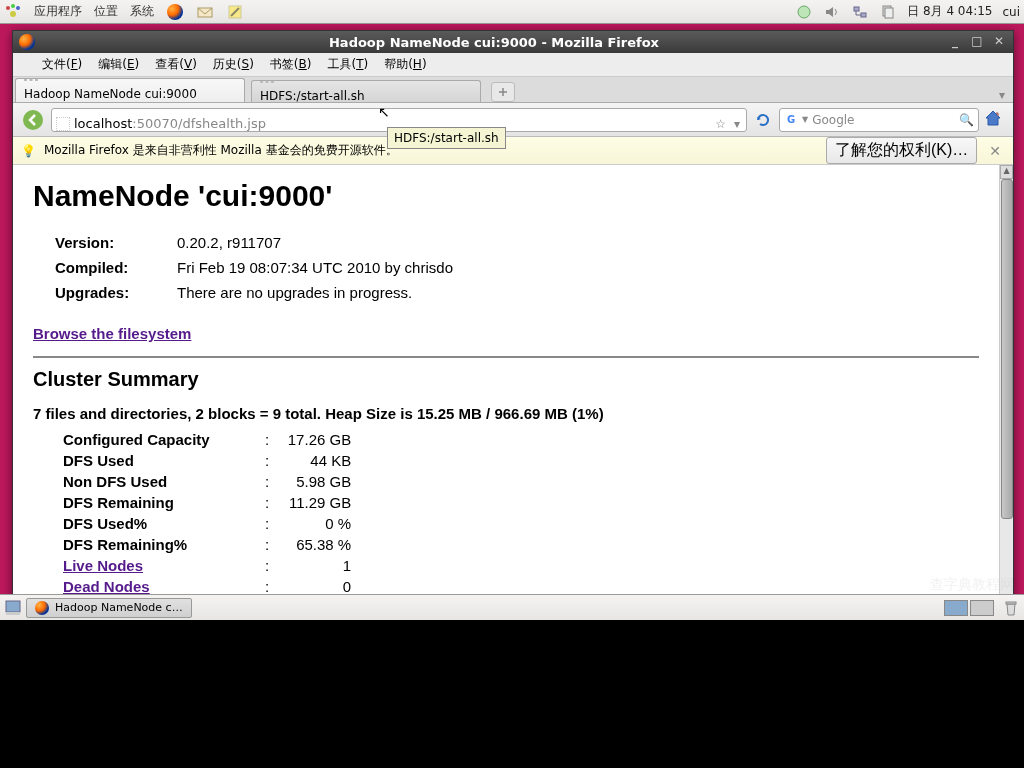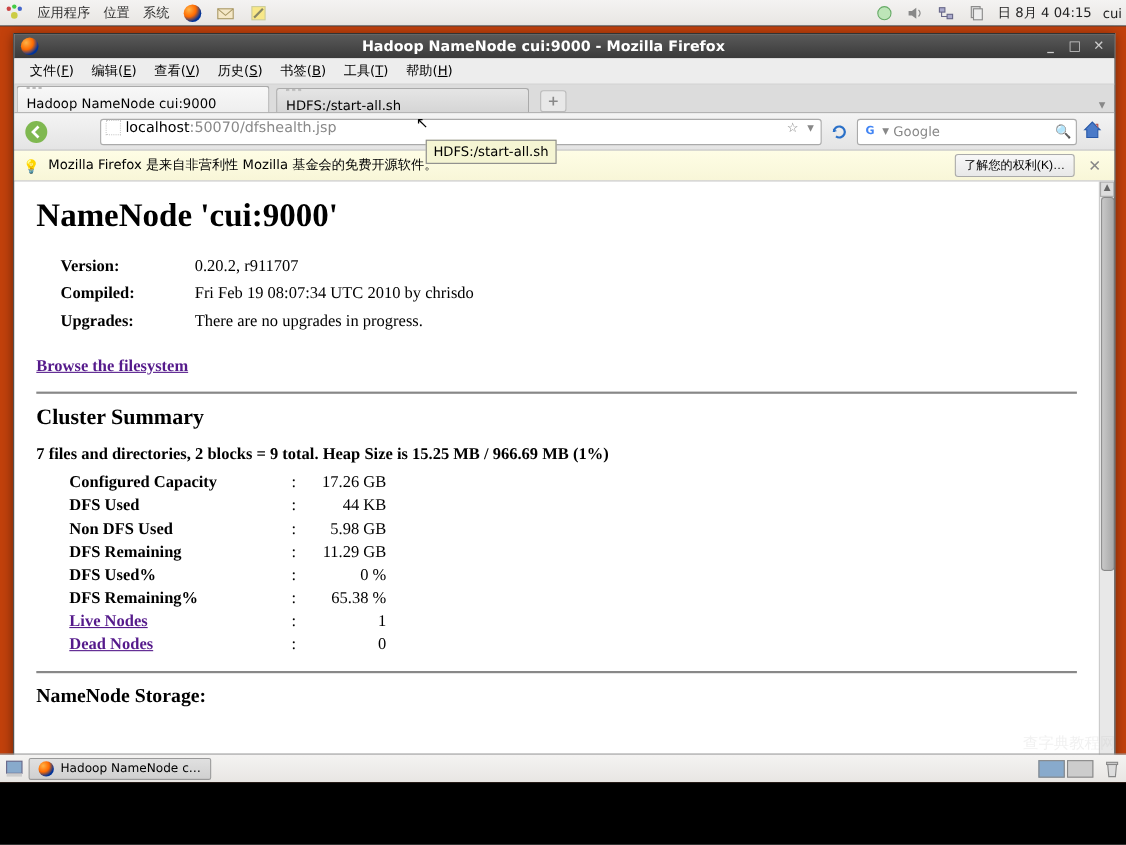--- a/index.html
+++ b/index.html
@@ -7,72 +7,72 @@
     
     
     .system-panel { background: linear-gradient(#f4f3f2, #e8e6e3); height: 24px; display: flex; align-items: center; padding: 0 4px; border-bottom: 1px solid #999; }
     .panel-left { display: flex; align-items: center; gap: 12px; }
     .panel-right { margin-left: auto; display: flex; align-items: center; gap: 10px; }
     .panel-icon { width: 18px; height: 18px; display: flex; align-items: center; justify-content: center; }
     .panel-menu { font-size: 12px; color: #333; cursor: pointer; }
     .panel-text { font-size: 12px; color: #222; }
     
     
-    .desktop { background: #c2410c; height: 687px; position: relative; }
+    .desktop { background: #be185d; height: 596px; position: relative; }
     
     
     .ff-window { position: absolute; top: 6px; left: 12px; right: 10px; bottom: 2px; background: #e8e8e8; border: 1px solid #333; box-shadow: 0 2px 10px rgba(0,0,0,0.5); display: flex; flex-direction: column; }
     
     
     .titlebar { background: linear-gradient(#5a5a5a, #3a3a3a); color: #fff; height: 22px; display: flex; align-items: center; padding: 0 6px; font-weight: bold; }
     .titlebar-icon { width: 16px; height: 16px; margin-right: 6px; }
     .titlebar-title { flex: 1; text-align: center; font-size: 13px; }
     .titlebar-btns { display: flex; gap: 6px; }
     .titlebar-btn { width: 16px; height: 16px; color: #ccc; text-align: center; line-height: 14px; cursor: pointer; }
     
     
-    .menubar { background: #ededed; border-bottom: 1px solid #ccc; height: 24px; display: flex; align-items: center; padding: 0 8px; gap: 4px; }
+    .menubar { background: #ededed; border-bottom: 1px solid #ccc; height: 24px; display: flex; align-items: center; padding: 0 23px; gap: 4px; }
     .menu-item { font-size: 12px; padding: 2px 6px; cursor: pointer; }
     .menu-item u { text-decoration: underline; }
     
     
     .tabbar { background: #dcdcdc; height: 26px; display: flex; align-items: flex-end; border-bottom: 1px solid #aaa; padding-left: 2px; }
     .tab { background: linear-gradient(#f8f8f8, #eee); border: 1px solid #aaa; border-bottom: none; border-radius: 3px 3px 0 0; height: 24px; display: flex; padding: 0 8px; gap: 6px; margin-right: 6px; font-size: 12px; cursor: pointer; min-width: 230px; flex-direction: column; }
     .tab.inactive { background: linear-gradient(#e5e5e5, #d5d5d5); height: 22px; }
     .tab-close { color: #888; font-size: 14px; }
     .tab-icon { width: 14px; height: 14px; border: 1px dashed #bbb; border-radius: 2px; }
     .newtab { width: 24px; height: 20px; border: 1px solid #bbb; border-radius: 3px; display: flex; align-items: center; justify-content: center; margin-left: 4px; background: #e8e8e8; cursor: pointer; }
     .tab-scroll { margin-left: auto; padding: 0 8px; color: #888; }
     
     
     .navbar { background: linear-gradient(#f4f4f4, #e4e4e4); height: 34px; display: flex; align-items: center; padding: 0 6px; gap: 4px; border-bottom: 1px solid #bbb; }
     .nav-btn { width: 28px; height: 26px; display: flex; align-items: center; justify-content: center; border-radius: 3px; cursor: pointer; }
-    .urlbar { flex: 1; background: #fff; border: 1px solid #aaa; border-radius: 3px; height: 24px; display: flex; align-items: flex-start; padding: 0 4px; gap: 4px; margin-left: 40px; }
+    .urlbar { flex: 1; background: #fff; border: 1px solid #aaa; border-radius: 3px; height: 24px; display: flex; align-items: flex-end; padding: 0 4px; gap: 4px; }
     .urlbar-icon { width: 14px; height: 14px; border: 1px dotted #ccc; }
     .url-text { flex: 1; font-size: 13px; }
     .url-host { color: #000; }
     .url-path { color: #888; }
     .url-star, .url-drop { color: #888; cursor: pointer; padding: 0 2px; }
     .reload-btn { width: 24px; height: 22px; display: flex; align-items: center; justify-content: center; color: #2a70c8; cursor: pointer; }
     .searchbox { width: 200px; background: #fff; border: 1px solid #aaa; border-radius: 3px; height: 24px; display: flex; align-items: center; padding: 0 4px; gap: 4px; }
     .google-icon { width: 14px; height: 14px; display: flex; align-items: center; justify-content: center; font-weight: bold; font-size: 10px; }
     .search-drop { color: #888; font-size: 8px; }
     .search-input { flex: 1; color: #888; font-size: 12px; }
     .binoculars { color: #666; }
     .home-btn { width: 24px; height: 24px; cursor: pointer; }
     
     
     .infobar { background: linear-gradient(#fefde5, #f8f6d8); border-bottom: 1px solid #ccc; height: 28px; display: flex; align-items: center; padding: 0 8px; gap: 8px; font-size: 12px; }
     .info-icon { color: #cc9; }
-    .info-btn { margin-left: auto; background: linear-gradient(#f8f8f8,#e8e8e8); border: 1px solid #aaa; border-radius: 3px; padding: 2px 8px; cursor: pointer; font-size: 11px; }
+    .info-btn { margin-left: auto; background: linear-gradient(#f8f8f8,#e8e8e8); border: 1px solid #aaa; border-radius: 3px; padding: 2px 8px; cursor: pointer; font-size: 16px; }
     .info-close { color: #888; cursor: pointer; padding: 0 4px; font-size: 14px; }
     
     
     .content-wrap { flex: 1; display: flex; overflow: hidden; }
-    .content { flex: 1; background: #fff; padding: 14px 20px; overflow-y: auto; font-family: Liberation Serif, serif; }
+    .content { flex: 1; background: #fff; padding: 14px 20px; overflow-y: auto; font-family: Liberation Sans, sans-serif; }
     .content h1 { font-size: 30px; font-weight: bold; margin-bottom: 16px; }
     .info-table { margin-left: 20px; margin-bottom: 18px; }
     .info-table td { padding: 3px 10px 3px 0; font-size: 15px; vertical-align: top; }
     .info-table td:first-child { font-weight: bold; min-width: 120px; }
     .body-link { color: #551a8b; font-weight: bold; text-decoration: underline; font-size: 15px; display: block; line-height: 1.3; }
     hr { border: none; border-top: 2px solid #888; margin: 12px 0 10px; }
     .content h2 { font-size: 20px; font-weight: bold; margin-bottom: 14px; }
     .content h3 { font-size: 18px; font-weight: bold; margin-top: 6px; }
     .summary-line { font-weight: bold; font-size: 15px; margin-bottom: 6px; }
     .summary-table { margin-left: 20px; }

